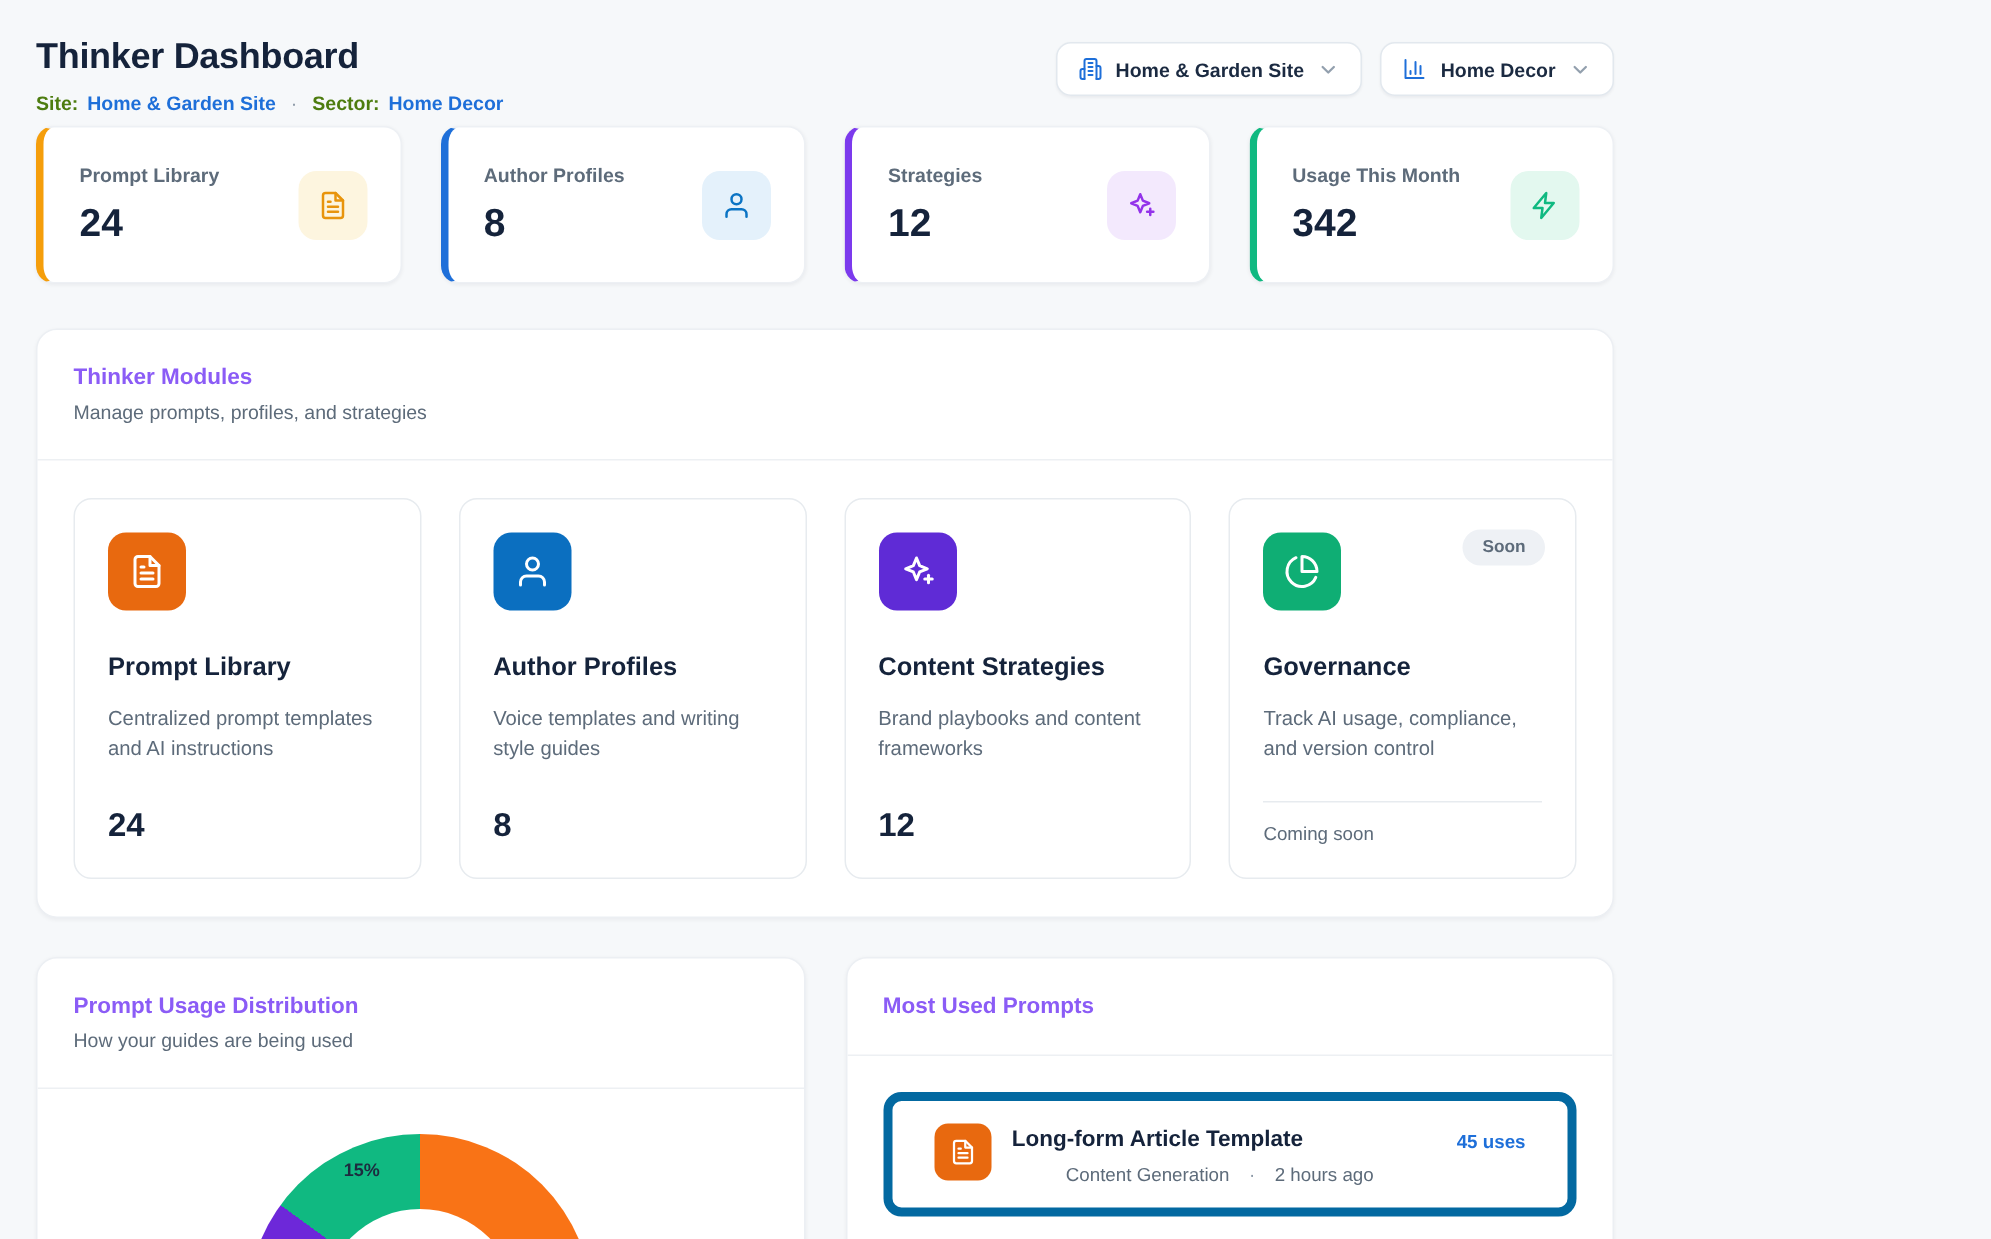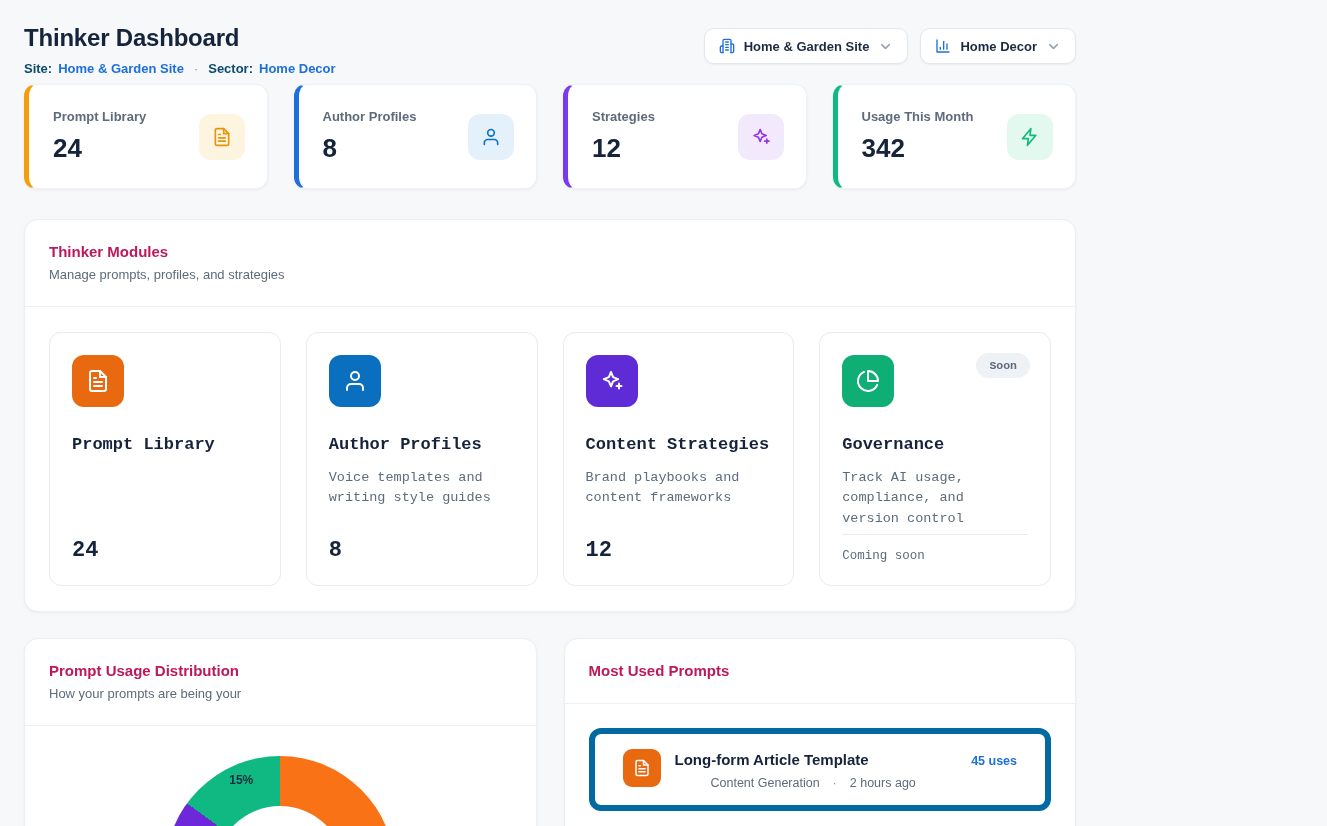--- a/index.html
+++ b/index.html
@@ -8,21 +8,21 @@
     font-family:"Liberation Sans", sans-serif;
     background:#f6f8fa;
     color:#17263c;
   }
   .page { width:1100px; height:826px; padding:24px; overflow:hidden; position:relative; }
 
   
   .topbar { display:flex; justify-content:space-between; align-items:flex-start; margin-bottom:8px; }
   .page-title { font-size:24px; font-weight:800; color:#15233b; letter-spacing:-0.2px; }
   .breadcrumb { margin-top:9px; font-size:13px; display:flex; align-items:center; gap:6px; }
-  .crumb-label { color:#0c4a6e; font-weight:700; }
+  .crumb-label { color:#4d7c0f; font-weight:700; }
   .crumb-link { color:#1e6fd9; font-weight:700; text-decoration:none; cursor:pointer; }
   .crumb-dot { color:#8a97a5; margin:0 4px; }
   .selectors { display:flex; gap:12px; margin-top:4px; }
   .selector {
     display:flex; align-items:center; gap:9px;
     background:#fff; border:1px solid #e2e8ee; border-radius:10px;
     padding:9px 14px; font-family:inherit; font-size:13px; font-weight:700; color:#1b2a41;
     box-shadow:0 1px 2px rgba(16,24,40,.05); cursor:pointer;
   }
   .selector .sel-icon { width:16px; height:16px; color:#1e6fd9; display:flex; }
@@ -41,26 +41,26 @@
   .stat-value { font-size:26px; font-weight:800; color:#15233b; }
   .stat-icon { width:46px; height:46px; border-radius:12px; display:flex; align-items:center; justify-content:center; }
   .stat-icon svg { width:20px; height:20px; }
 
   
   .modules-card {
     background:#fff; border:1px solid #eceff3; border-radius:14px;
     box-shadow:0 1px 3px rgba(16,24,40,.05); margin-top:30px;
   }
   .panel-header { padding:23px 24px 24px 24px; border-bottom:1px solid #edf0f3; }
-  .panel-title { font-size:15px; font-weight:700; color:#be185d; }
+  .panel-title { font-size:15px; font-weight:700; color:#8b5cf6; }
   .panel-sub { font-size:13px; color:#5d6b7a; margin-top:7px; }
   .modules-grid { display:grid; grid-template-columns:repeat(4,1fr); gap:25px; padding:25px 24px; }
   .module-card {
     border:1px solid #e7ebef; border-radius:12px; background:#fff;
-    min-height:254px; padding:22px; display:flex; flex-direction:column; position:relative; cursor:pointer;font-family:Liberation Mono, monospace;
+    min-height:254px; padding:22px; display:flex; flex-direction:column; position:relative; cursor:pointer;
   }
   .module-icon {
     width:52px; height:52px; border-radius:12px; color:#fff;
     display:flex; align-items:center; justify-content:center; margin-bottom:28px;
   }
   .module-icon svg { width:24px; height:24px; }
   .module-title { font-size:17px; font-weight:800; color:#15233b; margin-bottom:14px; }
   .module-desc { font-size:13.5px; color:#5d6b7a; line-height:1.5; }
   .module-count { font-size:22px; font-weight:800; color:#15233b; margin-top:auto; }
   .soon-badge {
@@ -227,20 +227,21 @@
         <div class="module-icon" style="background: rgb(232, 105, 15);">
           <svg viewBox="0 0 24 24" fill="none" stroke="currentColor" stroke-width="2" stroke-linecap="round" stroke-linejoin="round">
               <path d="M14 2H6a2 2 0 0 0-2 2v16a2 2 0 0 0 2 2h12a2 2 0 0 0 2-2V8z"></path>
               <path d="M14 2v6h6"></path>
               <path d="M16 13H8"></path>
               <path d="M16 17H8"></path>
               <path d="M10 9H8"></path>
             </svg>
         </div>
         <div class="module-title">Prompt Library</div>
+        <div class="module-desc">Centralized prompt templates and AI instructions</div>
         <div class="module-count">24</div>
       </div>
 
       <div class="module-card">
         <div class="module-icon" style="background: rgb(11, 111, 192);">
           <svg viewBox="0 0 24 24" fill="none" stroke="currentColor" stroke-width="2" stroke-linecap="round" stroke-linejoin="round">
               <path d="M20 21v-2a4 4 0 0 0-4-4H8a4 4 0 0 0-4 4v2"></path>
               <circle cx="12" cy="7" r="4"></circle>
             </svg>
         </div>
@@ -277,21 +278,21 @@
       </div>
 
     </div>
   </section>
 
   <div class="bottom-row">
 
     <section class="panel">
       <div class="panel-header">
         <div class="panel-title">Prompt Usage Distribution</div>
-        <div class="panel-sub">How your prompts are being your</div>
+        <div class="panel-sub">How your guides are being used</div>
       </div>
       <div class="donut-wrap">
         <div class="donut" style="background: conic-gradient(rgb(249, 115, 22) 0%, rgb(249, 115, 22) 45%, rgb(30, 111, 217) 45%, rgb(30, 111, 217) 74%, rgb(109, 40, 217) 74%, rgb(109, 40, 217) 85%, rgb(16, 185, 129) 85%, rgb(16, 185, 129) 100%);">
           <span class="donut-label">15%</span>
         </div>
       </div>
     </section>
 
     <section class="panel">
       <div class="panel-header">

